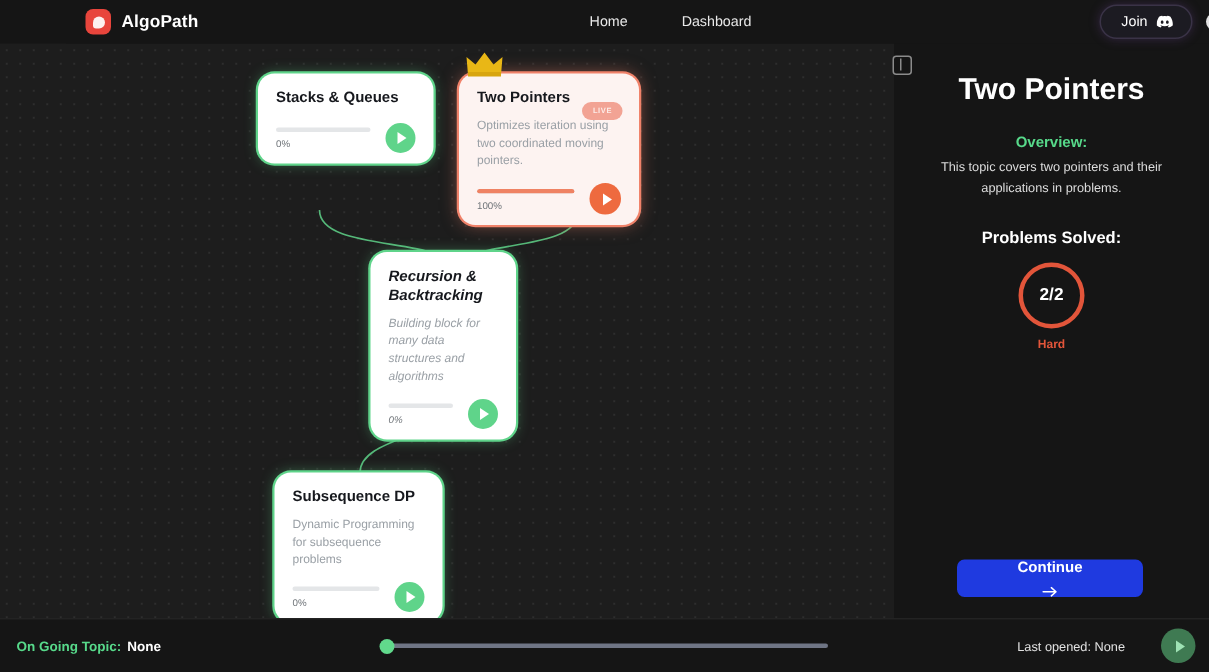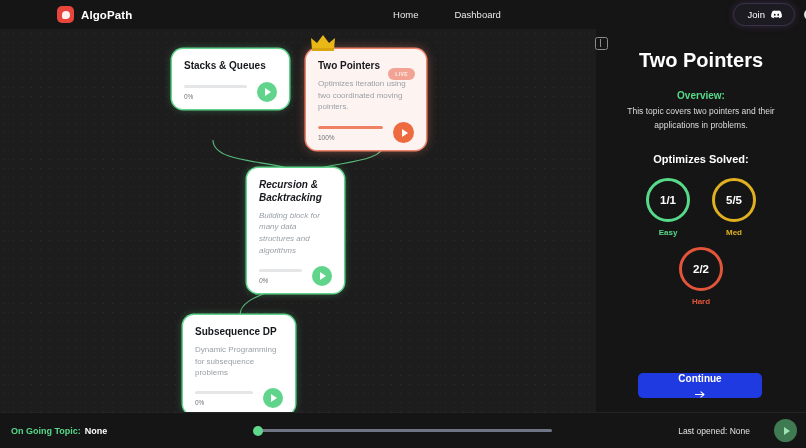--- a/index.html
+++ b/index.html
@@ -307,36 +307,22 @@
   </div>
 
   <aside class="panel">
     <div class="panel-toggle"></div>
 
     <h1 class="panel-title">Two Pointers</h1>
 
     <div class="overview-label">Overview:</div>
     <p class="overview-text">This topic covers two pointers and their applications in problems.</p>
 
-    <div class="solved-label">Optimizes Solved:</div>
-
-    <div class="rings">
-      <div class="ring-item">
-        <div class="ring" style="border-color:#57d98a">
-          <span>1/1</span>
-        </div>
-        <div class="ring-cap" style="color:#57d98a">Easy</div>
-      </div>
-      <div class="ring-item">
-        <div class="ring" style="border-color:#e0b020">
-          <span>5/5</span>
-        </div>
-        <div class="ring-cap" style="color:#e0b020">Med</div>
-      </div>
-    </div>
+    <div class="solved-label">Problems Solved:</div>
+
 
     <div class="rings second">
       <div class="ring-item">
         <div class="ring" style="border-color:#e2553a">
           <span>2/2</span>
         </div>
         <div class="ring-cap" style="color:#e2553a">Hard</div>
       </div>
     </div>
 

